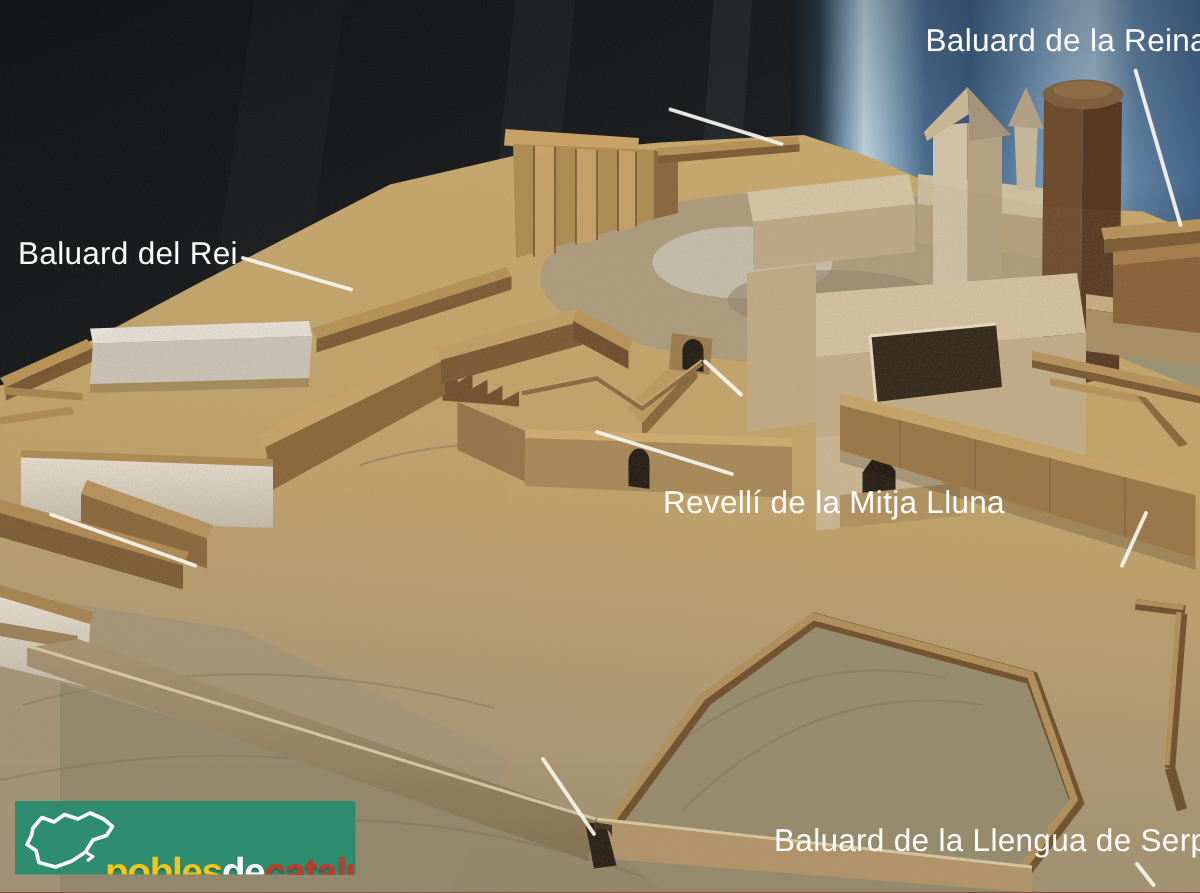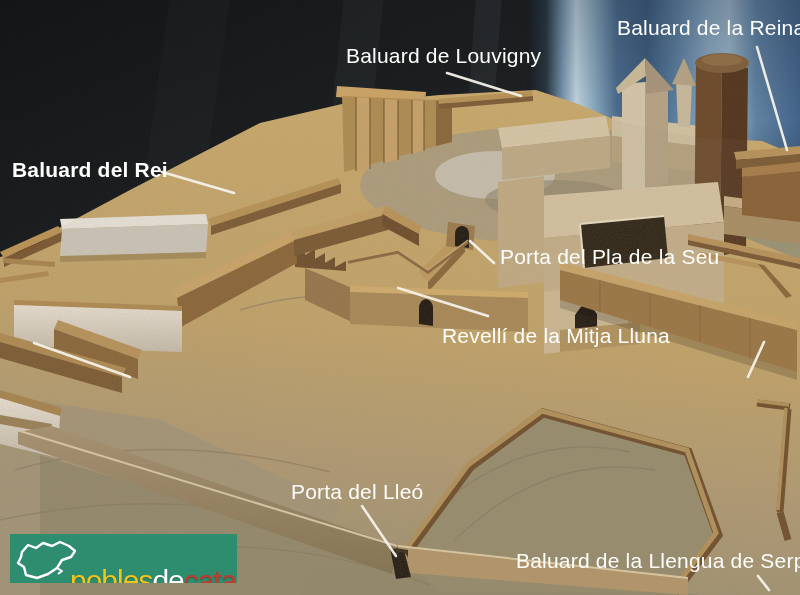--- a/index.html
+++ b/index.html
@@ -7,35 +7,35 @@
     position:relative;width:800px;height:595px;overflow:hidden;
     font-family:"Liberation Sans",sans-serif;background:#ef4444;text-align:right;
   }
   .scene{position:absolute;left:0;top:0;width:800px;height:595px;display:block;}
   .label{
     position:absolute;color:#fdfdfb;font-size:21px;line-height:23px;
     white-space:nowrap;letter-spacing:.2px;z-index:5;
   }
   .lbl-reina   {left:617px;top:16px;}
   .lbl-louvigny{left:346px;top:44px;}
-  .lbl-rei     {left:12px; top:158px;font-weight:bold;}
+  .lbl-rei     {left:12px; top:158px;}
   .lbl-plaseu  {left:500px;top:245px;}
   .lbl-revelli {left:442px;top:324px;}
   .lbl-diamant {left:16px; top:375px;}
   .lbl-bernats {left:595px;top:379px;}
   .lbl-lleo    {left:291px;top:480px;}
   .lbl-serp    {left:516px;top:549px;}
   .watermark{
     position:absolute;left:10px;top:534px;width:227px;height:49px;
     background:#2e8c6f;z-index:6;display:flex;align-items:center;overflow:hidden;
   }
   .watermark .map{flex:0 0 auto;margin-left:2px;}
   .watermark .wm-text{
     display:flex;align-items:baseline;margin-left:-14px;
-    font-weight:normal;font-size:30px;letter-spacing:-1px;line-height:1;
+    font-weight:bold;font-size:26px;letter-spacing:-1px;line-height:1;
     text-shadow:0 1px 1px rgba(0,0,0,.25);
   }
 </style>
 </head>
 <body>
 
 <div class="stage">
 
   <svg class="scene" viewBox="0 0 800 595" aria-hidden="true">
     <defs>
@@ -294,25 +294,22 @@
       <line x1="470" y1="241" x2="494" y2="263"></line>
       <line x1="398" y1="288" x2="488" y2="316"></line>
       <line x1="34" y1="343" x2="130" y2="377"></line>
       <line x1="748" y1="377" x2="764" y2="342"></line>
       <line x1="362" y1="506" x2="396" y2="556"></line>
       <line x1="758" y1="576" x2="769" y2="590"></line>
     </g>
   </svg>
 
   <div class="label lbl-reina">Baluard de la Reina</div>
-  <div class="label lbl-louvigny">Baluard de Louvigny</div>
   <div class="label lbl-rei">Baluard del Rei</div>
-  <div class="label lbl-plaseu">Porta del Pla de la Seu</div>
   <div class="label lbl-revelli">Revellí de la Mitja Lluna</div>
-  <div class="label lbl-lleo">Porta del Lleó</div>
   <div class="label lbl-serp">Baluard de la Llengua de Serp</div>
 
   <div class="watermark">
     <svg class="map" width="72" height="46" viewBox="0 0 72 46" aria-hidden="true">
       <path d="M10,16 L16,9 L24,12 L31,7 L40,10 L48,6 L57,10 L63,15 L59,21 L50,24
                L45,32 L36,38 L25,42 L14,39 L12,31 L6,27 L9,21 Z" fill="none" stroke="#ffffff" stroke-width="2.4" stroke-linejoin="round"></path>
       <path d="M45,32 L50,35 L46,38" fill="none" stroke="#ffffff" stroke-width="2" stroke-linejoin="round"></path>
     </svg>
     <div class="wm-text">
       <span style="color:#f2c51c;">pobles</span>

